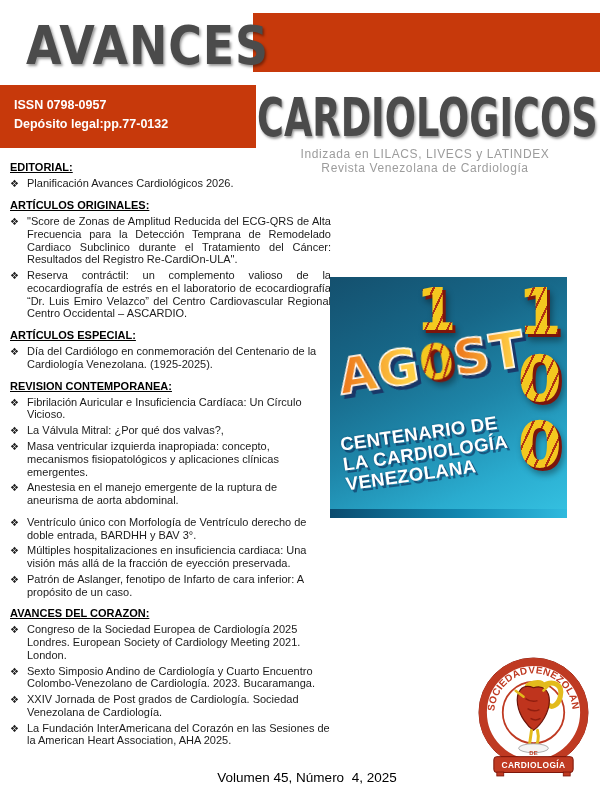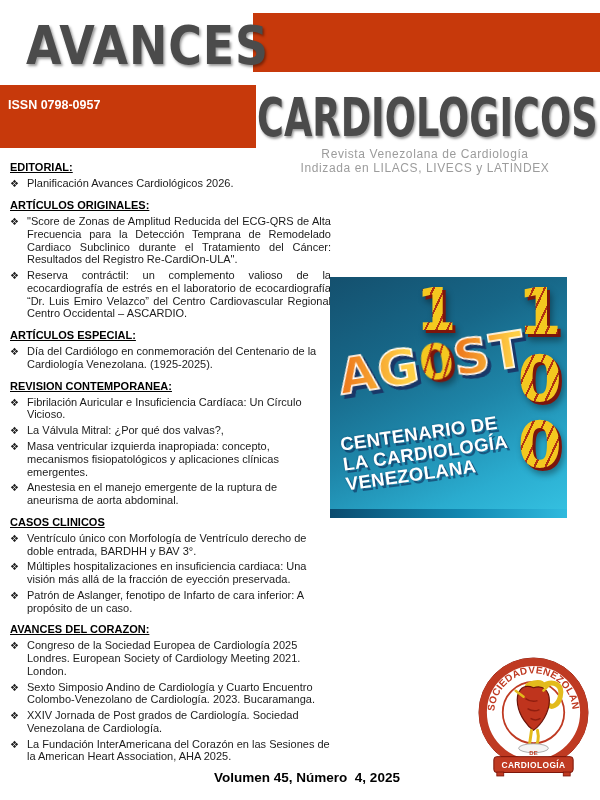--- a/index.html
+++ b/index.html
@@ -8,21 +8,21 @@
     background:#ffffff;font-family:"Liberation Sans",sans-serif;color:#1b1b1b;
   }
   
   .band-top{position:absolute;left:253px;top:13px;width:347px;height:59px;background:#c7390b;}
   .title-avances{
     position:absolute;left:26px;top:14px;font-family:"DejaVu Sans",sans-serif;
     font-weight:bold;font-size:54px;color:#4b4b4b;letter-spacing:1px;white-space:nowrap;
     transform:scaleX(0.85);transform-origin:left top;text-shadow:2px 2px 3px rgba(0,0,0,.4);
   }
   .band-mid{position:absolute;left:0;top:85px;width:256px;height:63px;background:#c7390b;}
-  .issn-block{padding:11px 0 0 8px;color:#ffffff;font-weight:bold;font-size:12.5px;line-height:1.55;}
+  .issn-block{padding:11px 0 0 14px;color:#ffffff;font-weight:bold;font-size:12.5px;line-height:1.55;}
   .title-cardio{
     position:absolute;left:257px;top:86px;font-family:"DejaVu Sans",sans-serif;
     font-weight:bold;font-size:54px;color:#4b4b4b;white-space:nowrap;
     transform:scaleX(0.68);transform-origin:left top;text-shadow:2px 2px 3px rgba(0,0,0,.4);
   }
   .tagline{position:absolute;left:250px;top:147px;width:350px;text-align:center;
     color:#9c9c9c;font-size:12px;letter-spacing:0.6px;line-height:1.2;}
   
   .toc{position:absolute;left:10px;top:161px;width:321px;}
   .toc-section{margin-bottom:9px;}
@@ -57,38 +57,39 @@
   .seg-digit{font-size:50px;}
   .seg-digit.digit{display:inline-block;}
   .poster-caption{position:absolute;left:9px;top:158px;z-index:1;
     transform:rotate(-8deg);transform-origin:left top;
     color:#ffffff;font-weight:800;font-size:18.5px;line-height:1.08;letter-spacing:0.4px;
     text-shadow:2px 3px 0 rgba(13,35,80,.55),0 0 2px rgba(13,35,80,.4);white-space:nowrap;}
   
   .logo{position:absolute;left:474px;top:649px;width:119px;height:131px;}
   
   .footer{position:absolute;left:0;top:770px;width:588px;text-align:center;padding-left:26px;
-    box-sizing:border-box;font-size:13.5px;font-weight:bold;color:#000;white-space:pre-wrap;}
+    box-sizing:border-box;font-size:13.5px;font-weight:normal;color:#000;white-space:pre-wrap;}
 </style>
 </head>
 <body>
 
 <div class="band-top"></div>
 <div class="title-avances">AVANCES</div>
 
 <div class="band-mid">
   <div class="issn-block">
     <div>ISSN 0798-0957</div>
+    <div>Depósito legal:pp.77-0132</div>
   </div>
 </div>
 <div class="title-cardio">CARDIOLOGICOS</div>
 
 <div class="tagline">
+  <div>Indizada en LILACS, LIVECS y LATINDEX</div>
   <div>Revista Venezolana de Cardiología</div>
-  <div>Indizada en LILACS, LIVECS y LATINDEX</div>
 </div>
 
 <div class="toc">
     <div class="toc-section">
       <div class="toc-heading">EDITORIAL:</div>
       <div class="toc-item">
         <span class="bullet">❖</span>
         <span class="itext">Planificación Avances Cardiológicos 2026.</span>
       </div>
     </div>
@@ -123,21 +124,20 @@
       <div class="toc-item">
         <span class="bullet">❖</span>
         <span class="itext">Masa ventricular izquierda inapropiada: concepto, mecanismos fisiopatológicos y aplicaciones clínicas emergentes.</span>
       </div>
       <div class="toc-item">
         <span class="bullet">❖</span>
         <span class="itext">Anestesia en el manejo emergente de la ruptura de aneurisma de aorta abdominal.</span>
       </div>
     </div>
     <div class="toc-section">
-      <div class="toc-heading">CASOS CLINICOS</div>
       <div class="toc-item">
         <span class="bullet">❖</span>
         <span class="itext">Ventrículo único con Morfología de Ventrículo derecho de doble entrada, BARDHH y BAV 3°.</span>
       </div>
       <div class="toc-item">
         <span class="bullet">❖</span>
         <span class="itext">Múltiples hospitalizaciones en insuficiencia cardiaca: Una visión más allá de la fracción de eyección preservada.</span>
       </div>
       <div class="toc-item">
         <span class="bullet">❖</span>

